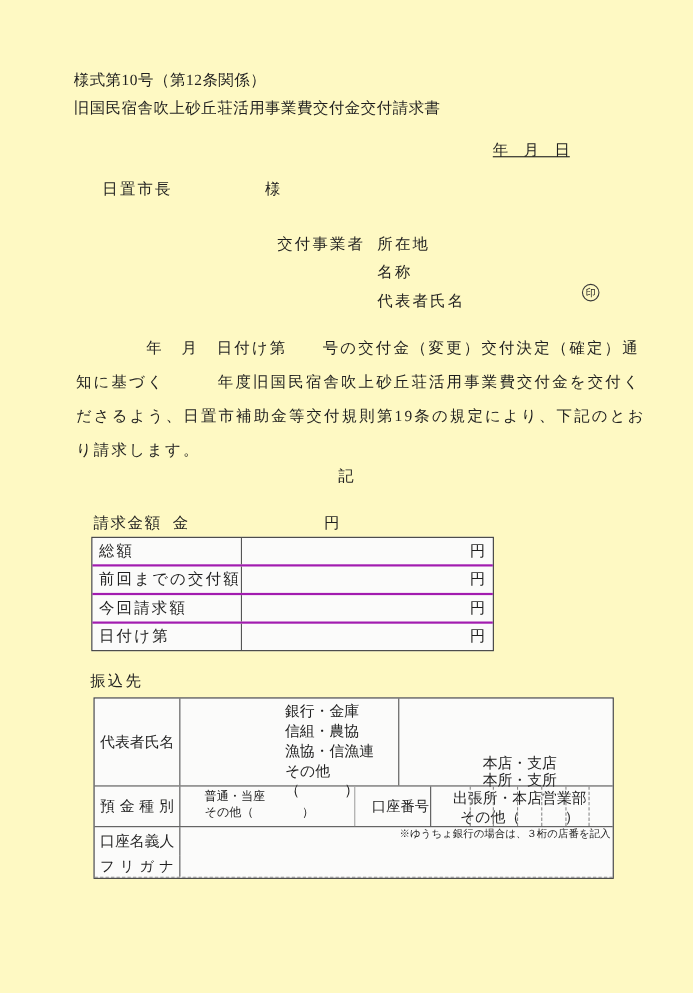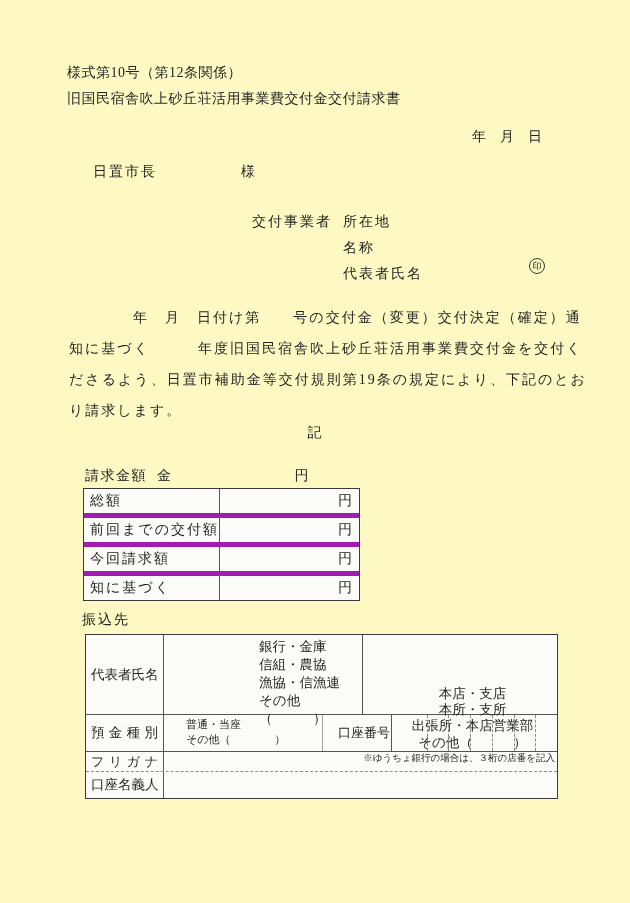--- a/index.html
+++ b/index.html
@@ -6,21 +6,21 @@
   .page {
     position:relative; width:630px; height:903px; margin:0 auto;
     background:#fef9c3; color:#1f1f1f;
     font-family:"Liberation Serif","DejaVu Serif",serif;
     font-size:14px; overflow:hidden;
   }
   .abs { position:absolute; white-space:nowrap; }
 
   .form-number { left:67px; top:64px; letter-spacing:0.5px; }
   .doc-title   { left:67px; top:90px; width:496px; letter-spacing:0.5px; }
-  .date-line   { left:472px; top:128px; }
+  .date-line   { left:448px; top:128px;text-decoration:underline; }
   .addressee-line { left:93px; top:163px; letter-spacing:2px; }
   .addressee-line .honorific { margin-left:84px; }
 
   .applicant-label  { left:252px; top:213px; letter-spacing:2px; }
   .applicant-fields { left:343px; top:213px; letter-spacing:2px; }
   .applicant-fields .fline { height:25.8px; }
   .seal {
     left:529px; top:258px; width:14px; height:14px;
     border:1px solid #3a3a3a; border-radius:50%;
     display:flex; align-items:center; justify-content:center;
@@ -32,24 +32,24 @@
     white-space:pre-line; line-height:31px; letter-spacing:2px;
   }
   .ki { left:67px; top:424px; width:496px; text-align:center; letter-spacing:1px; }
 
   .amount-line { left:85px; top:467px; letter-spacing:1.5px; }
   .amount-line .amt-prefix { margin-left:10px; }
   .amount-line .amt-unit   { margin-left:122px; }
 
   
   .amount-table {
-    left:83px; top:488px; width:277px;
+    left:83px; top:488px; width:366px;
     border:1.5px solid #3a3a3a; box-sizing:border-box; background:#fbfbfa;
   }
-  .at-row { display:flex; height:24px; border-top:5px solid #a21caf; }
+  .at-row { display:flex; height:24px; border-top:2px solid #a21caf; }
   .at-row:first-child { border-top:none; }
   .at-label {
     width:136px; border-right:1px solid #555; box-sizing:border-box;
     padding:3px 0 0 6px; letter-spacing:2px;
   }
   .at-value { flex:1; position:relative; }
   .at-value .yen { position:absolute; right:7px; top:3px; }
 
   .transfer-label { left:82px; top:611px; letter-spacing:2px; }
 
@@ -149,21 +149,21 @@
           <span class="yen">円</span>
         </div>
     </div>
     <div class="at-row">
       <div class="at-label">今回請求額</div>
       <div class="at-value">
           <span class="yen">円</span>
         </div>
     </div>
     <div class="at-row">
-      <div class="at-label">知に基づく</div>
+      <div class="at-label">日付け第</div>
       <div class="at-value">
           <span class="yen">円</span>
         </div>
     </div>
   </div>
 
   <div class="abs transfer-label">振込先</div>
 
   <div class="abs bank-table">
 
@@ -195,29 +195,29 @@
         <div class="cell"></div>
         <div class="cell"></div>
         <div class="cell"></div>
         <div class="cell"></div>
         <div class="cell"></div>
         <div class="cell"></div>
         <div class="cell"></div>
       </div>
     </div>
 
+    <div class="bt-row bt-row4">
+      <div class="bt-label">
+          <span>口座名義人</span>
+        </div>
+      <div class="bt-blank"></div>
+    </div>
+
     <div class="bt-row bt-row3">
       <div class="bt-label" style="font-size:13px;">
           <span>フリガナ</span>
         </div>
       <div class="bt-blank"></div>
     </div>
 
-    <div class="bt-row bt-row4">
-      <div class="bt-label">
-          <span>口座名義人</span>
-        </div>
-      <div class="bt-blank"></div>
-    </div>
-
   </div>
 
 </div>
 
 </body></html>

